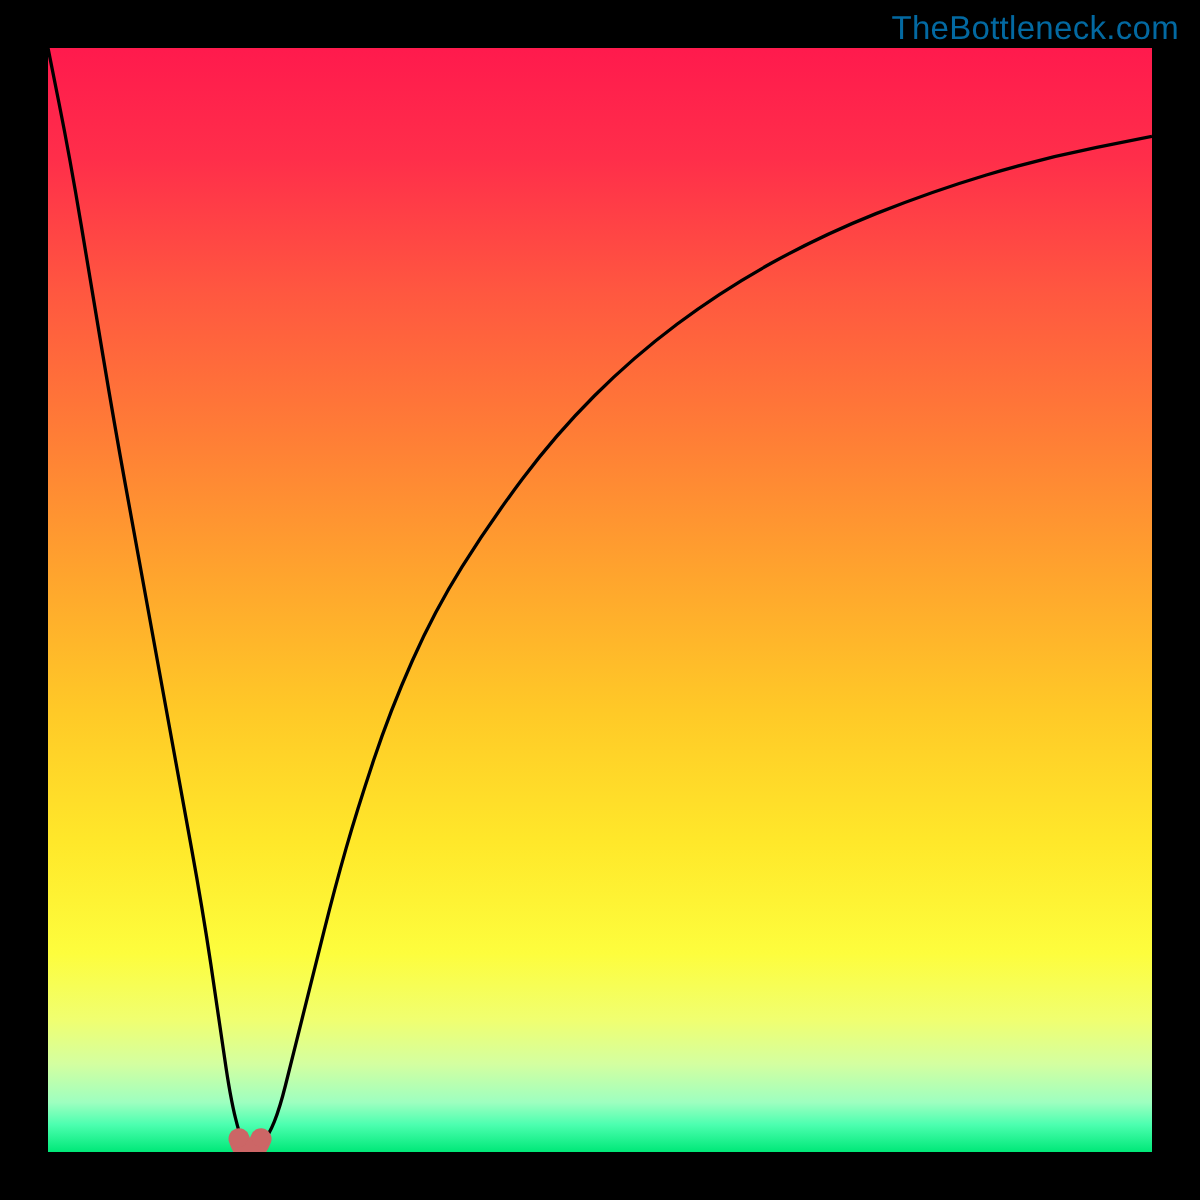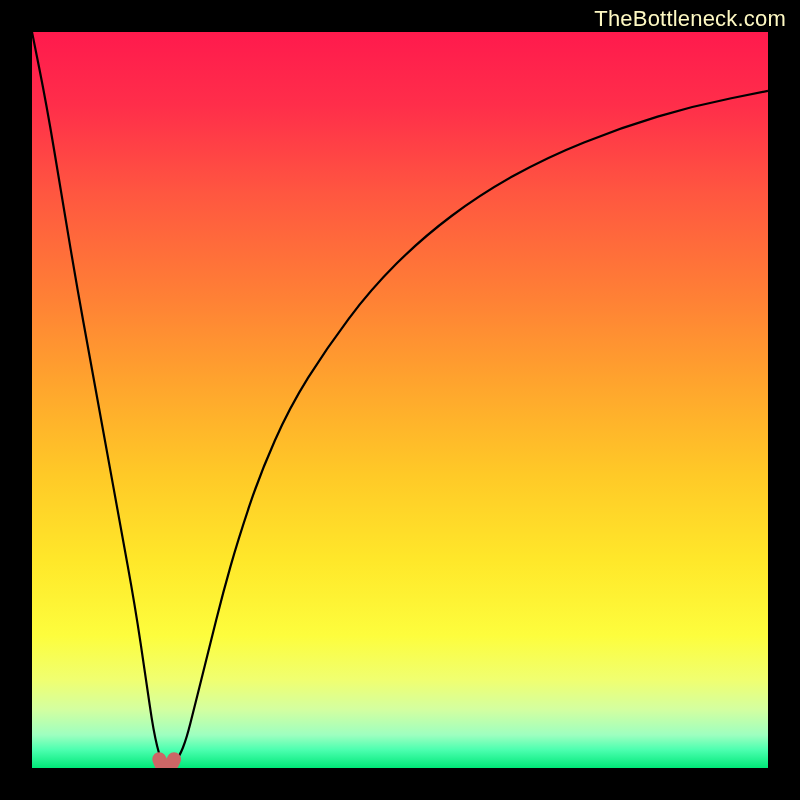--- a/index.html
+++ b/index.html
@@ -26,21 +26,21 @@
     position: absolute;
     inset: 0;
     pointer-events: none;
   }
   .watermark {
     position: absolute;
     top: 6px;
     right: 14px;
     font-family: Arial, Helvetica, sans-serif;
     font-size: 22px;
-    color: #fef9c3;
+    color: #0369a1;
     letter-spacing: 0.2px;
   }
   .marker {
     position: absolute;
     width: 12px;
     height: 12px;
     border-radius: 50%;
     background: #cc6666;
     transform: translate(-50%, -50%);
   }

